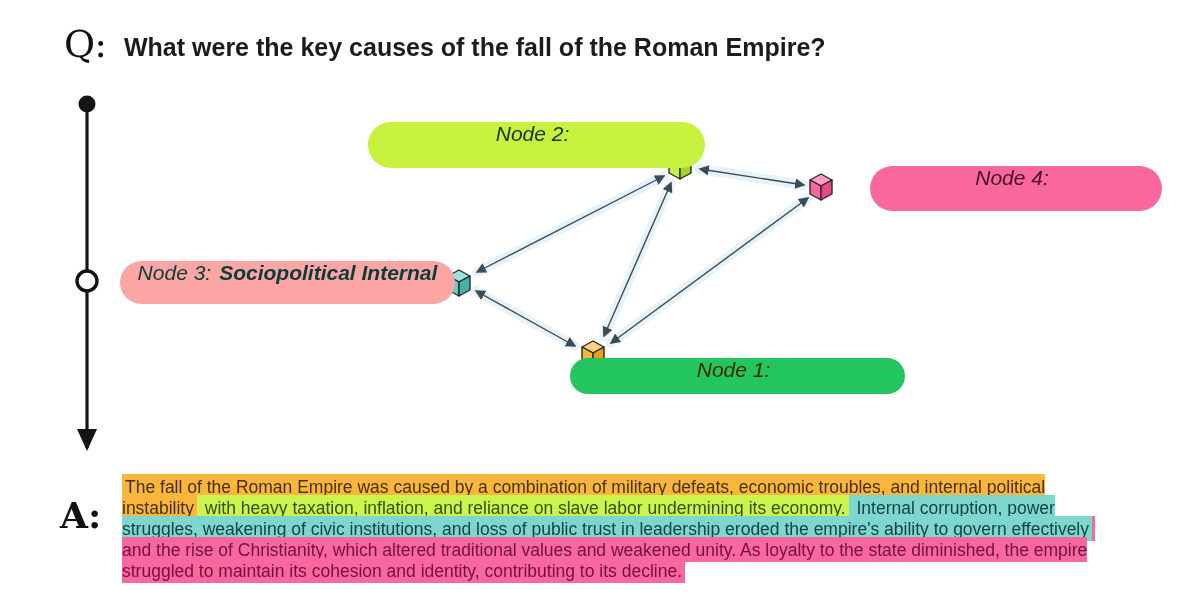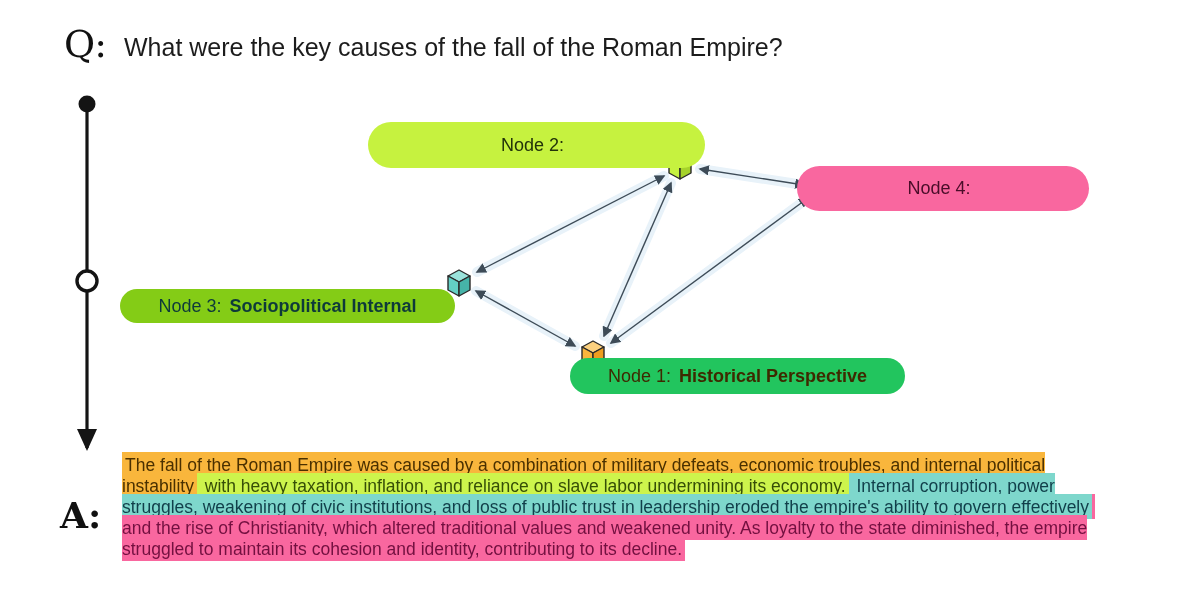--- a/index.html
+++ b/index.html
@@ -8,38 +8,38 @@
     font-family:"Liberation Sans",sans-serif;
   }
   
   .q-label{
     position:absolute;left:64px;top:22px;
     font-family:"DejaVu Serif","Liberation Serif",serif;
     font-size:38px;font-weight:400;color:#111;letter-spacing:-1px;
   }
   .question-text{
     position:absolute;left:124px;top:33px;
-    font-size:25px;color:#1c1c1c;font-weight:400;
+    font-size:25px;color:#1c1c1c;font-weight:700;
   }
   
   svg.overlay{position:absolute;left:0;top:0;pointer-events:none;}
   .pill{
-    position:absolute;display:flex;align-items:center;justify-content:center;
-    border-radius:26px;font-size:18px;white-space:nowrap;
+    position:absolute;display:flex;align-items:flex-start;justify-content:center;
+    border-radius:26px;font-size:21px;white-space:nowrap;font-style:italic;
   }
   .pill .prefix{font-weight:400;margin-right:8px;}
   .pill .name{font-weight:700;}
   
   .a-label{
     position:absolute;left:60px;top:494px;
     font-family:"DejaVu Serif","Liberation Serif",serif;
     font-size:36px;font-weight:700;color:#111;
   }
   .answer-text{
-    position:absolute;left:122px;top:454px;width:1000px;
+    position:absolute;left:122px;top:476px;width:1000px;
     font-size:17.5px;line-height:21px;margin:0;color:#222;
   }
   .answer-text .seg{padding:2.5px 3px;}
 </style>
 </head>
 <body>
 
 <div class="stage">
 
   <div class="q-label">Q:</div>
@@ -91,28 +91,27 @@
           <polygon stroke="#2A2A2A" stroke-width="1.4" stroke-linejoin="round" points="821,174 832,180 821,186 810,180" fill="#FB9DC1"></polygon>
           <polygon stroke="#2A2A2A" stroke-width="1.4" stroke-linejoin="round" points="810,180 821,186 821,200 810,194" fill="#F9679F"></polygon>
           <polygon stroke="#2A2A2A" stroke-width="1.4" stroke-linejoin="round" points="821,186 832,180 832,194 821,200" fill="#E8488A"></polygon>
         </g>
       </g>
   </svg>
 
   <div class="pill" id="pill-node2" style="left: 368px; top: 122px; width: 337px; height: 46px; background: rgb(198, 242, 63); color: rgb(34, 51, 10);">
     <span class="prefix">Node 2:</span>
   </div>
-  <div class="pill" id="pill-node4" style="left: 797px; top: 166px; width: 292px; height: 45px; background: rgb(249, 103, 159); color: rgb(74, 13, 41);">
+  <div class="pill" id="pill-node4" style="left: 870px; top: 166px; width: 292px; height: 45px; background: rgb(249, 103, 159); color: rgb(74, 13, 41);">
     <span class="prefix">Node 4:</span>
   </div>
-  <div class="pill" id="pill-node3" style="left: 120px; top: 261px; width: 335px; height: 34px; background: #84cc16; color: rgb(14, 58, 58); margin-top: 28px;">
+  <div class="pill" id="pill-node3" style="left: 120px; top: 261px; width: 335px; height: 43px; background: #fca5a5; color: rgb(14, 58, 58);">
     <span class="prefix">Node 3:</span>
     <span class="name">Sociopolitical Internal</span>
   </div>
   <div class="pill" id="pill-node1" style="left: 570px; top: 358px; width: 335px; height: 36px; background: #22c55e; color: rgb(62, 41, 0);">
     <span class="prefix">Node 1:</span>
-    <span class="name">Historical Perspective</span>
   </div>
 
   <div class="a-label">A:</div>
   <p class="answer-text" id="answer-text"><span class="seg" style="background: rgb(249, 182, 60); color: rgb(74, 48, 0);">The fall of the Roman Empire was caused by a combination of military defeats, economic troubles, and internal political instability</span><span class="seg" style="background: rgb(205, 244, 76); color: rgb(54, 78, 7);"> with heavy taxation, inflation, and reliance on slave labor undermining its economy.</span><span class="seg" style="background: rgb(126, 215, 204); color: rgb(17, 63, 74);"> Internal corruption, power struggles, weakening of civic institutions, and loss of public trust in leadership eroded the empire's ability to govern effectively</span><span class="seg" style="background: rgb(249, 103, 159); color: rgb(115, 16, 64);"> and the rise of Christianity, which altered traditional values and weakened unity. As loyalty to the state diminished, the empire struggled to maintain its cohesion and identity, contributing to its decline.</span></p>
 
 </div>
 
 </body></html>

